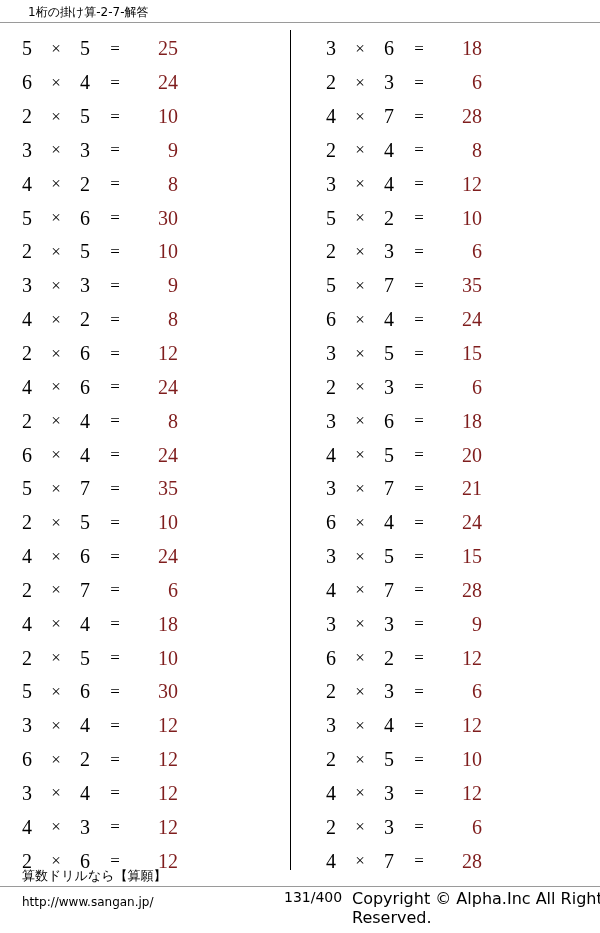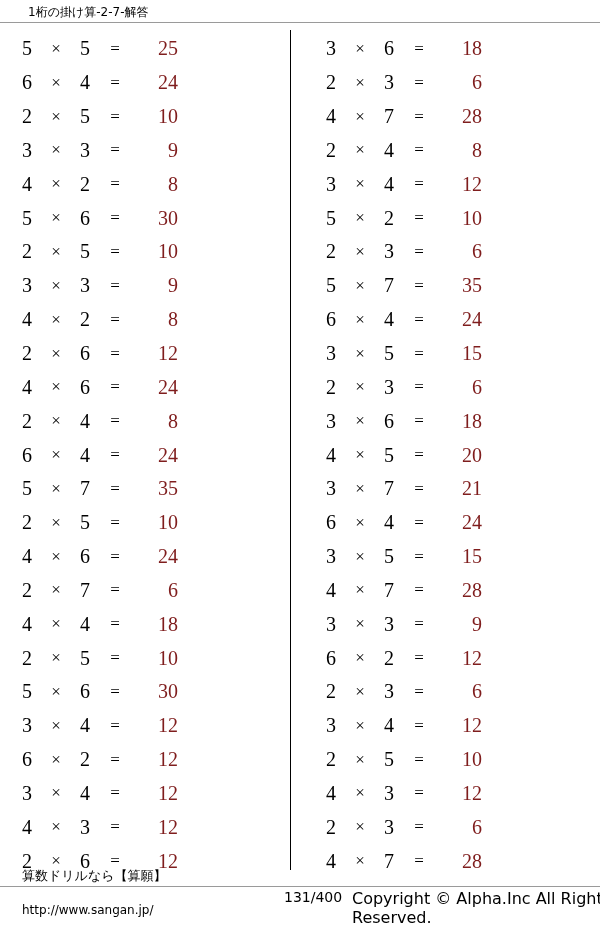--- a/index.html
+++ b/index.html
@@ -120,21 +120,21 @@
   .footer-left {
     position: absolute;
     left: 6px;
     top: -20px;
     font-size: 13px;
     font-family: "DejaVu Sans", sans-serif;
   }
   .footer-url {
     position: absolute;
     left: 6px;
-    top: 16px;
+    top: 8px;
     font-size: 12px;
     font-family: "DejaVu Sans", sans-serif;
     color: #000;
   }
   .footer-page {
     position: absolute;
     left: 268px;
     top: 2px;
     font-size: 14px;
     font-family: "DejaVu Sans", sans-serif;

